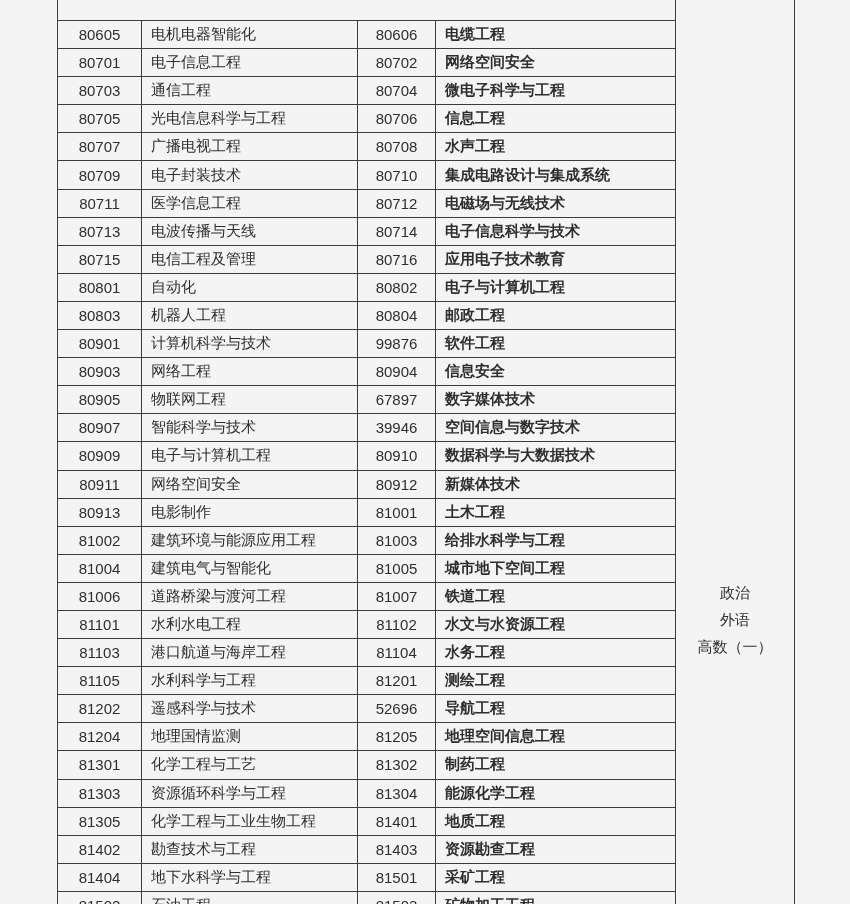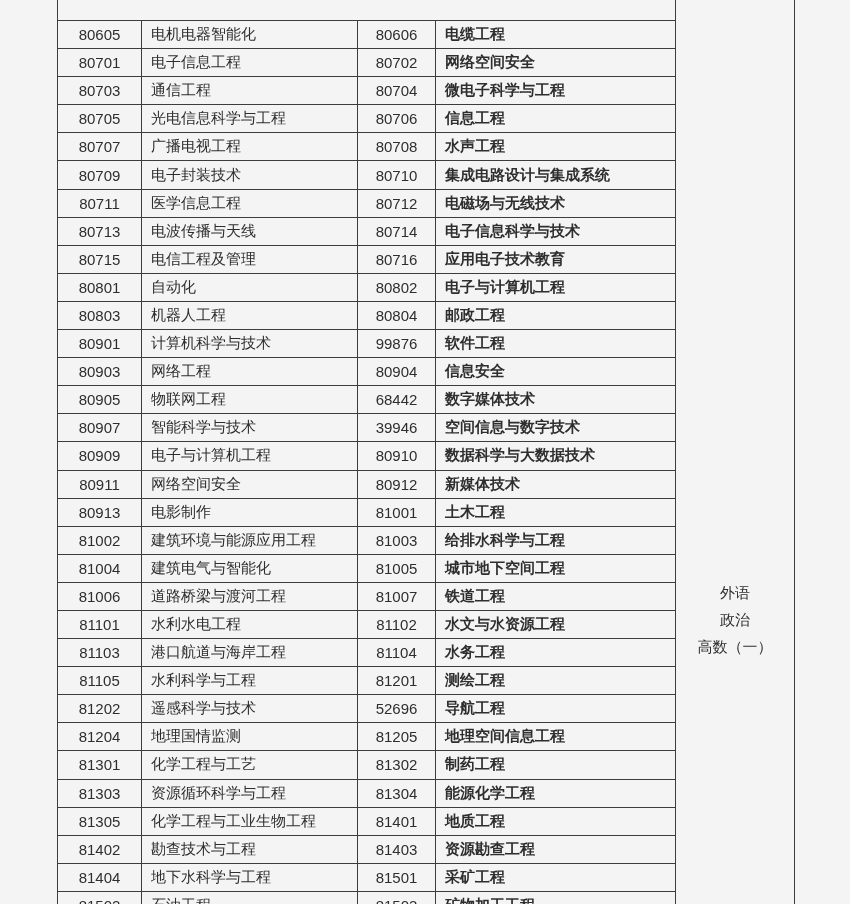--- a/index.html
+++ b/index.html
@@ -141,21 +141,21 @@
       </div>
       <div class="t-row">
         <div class="cell code">80903</div>
         <div class="cell name">网络工程</div>
         <div class="cell code">80904</div>
         <div class="cell name">信息安全</div>
       </div>
       <div class="t-row">
         <div class="cell code">80905</div>
         <div class="cell name">物联网工程</div>
-        <div class="cell code">68442</div>
+        <div class="cell code">67897</div>
         <div class="cell name">数字媒体技术</div>
       </div>
       <div class="t-row">
         <div class="cell code">80907</div>
         <div class="cell name">智能科学与技术</div>
         <div class="cell code">39946</div>
         <div class="cell name">空间信息与数字技术</div>
       </div>
       <div class="t-row">
         <div class="cell code">80909</div>
@@ -257,17 +257,17 @@
         <div class="cell code">81502</div>
         <div class="cell name">石油工程</div>
         <div class="cell code">81503</div>
         <div class="cell name">矿物加工工程</div>
       </div>
     </div>
 </div>
 
 <div class="subjects-cell">
   <div class="subjects-block" id="subjects-block">
+      <div>政治</div>
       <div>外语</div>
-      <div>政治</div>
       <div>高数（一）</div>
     </div>
 </div>
 
 </body></html>

